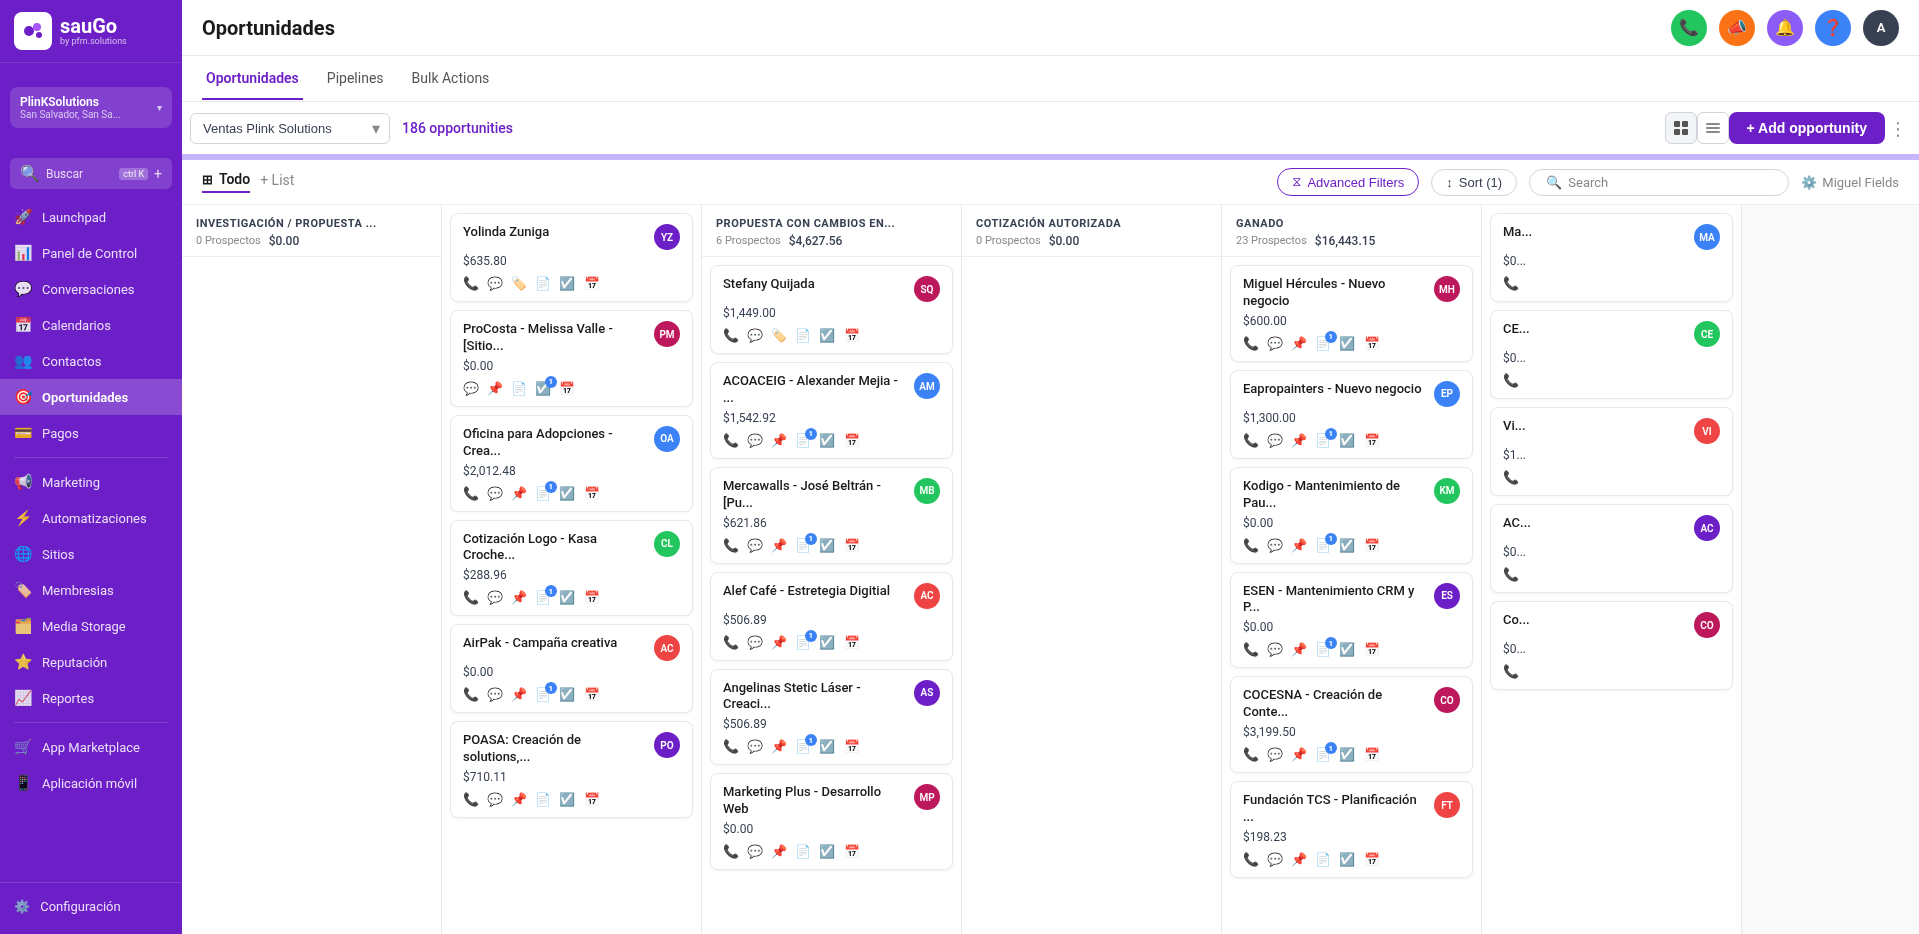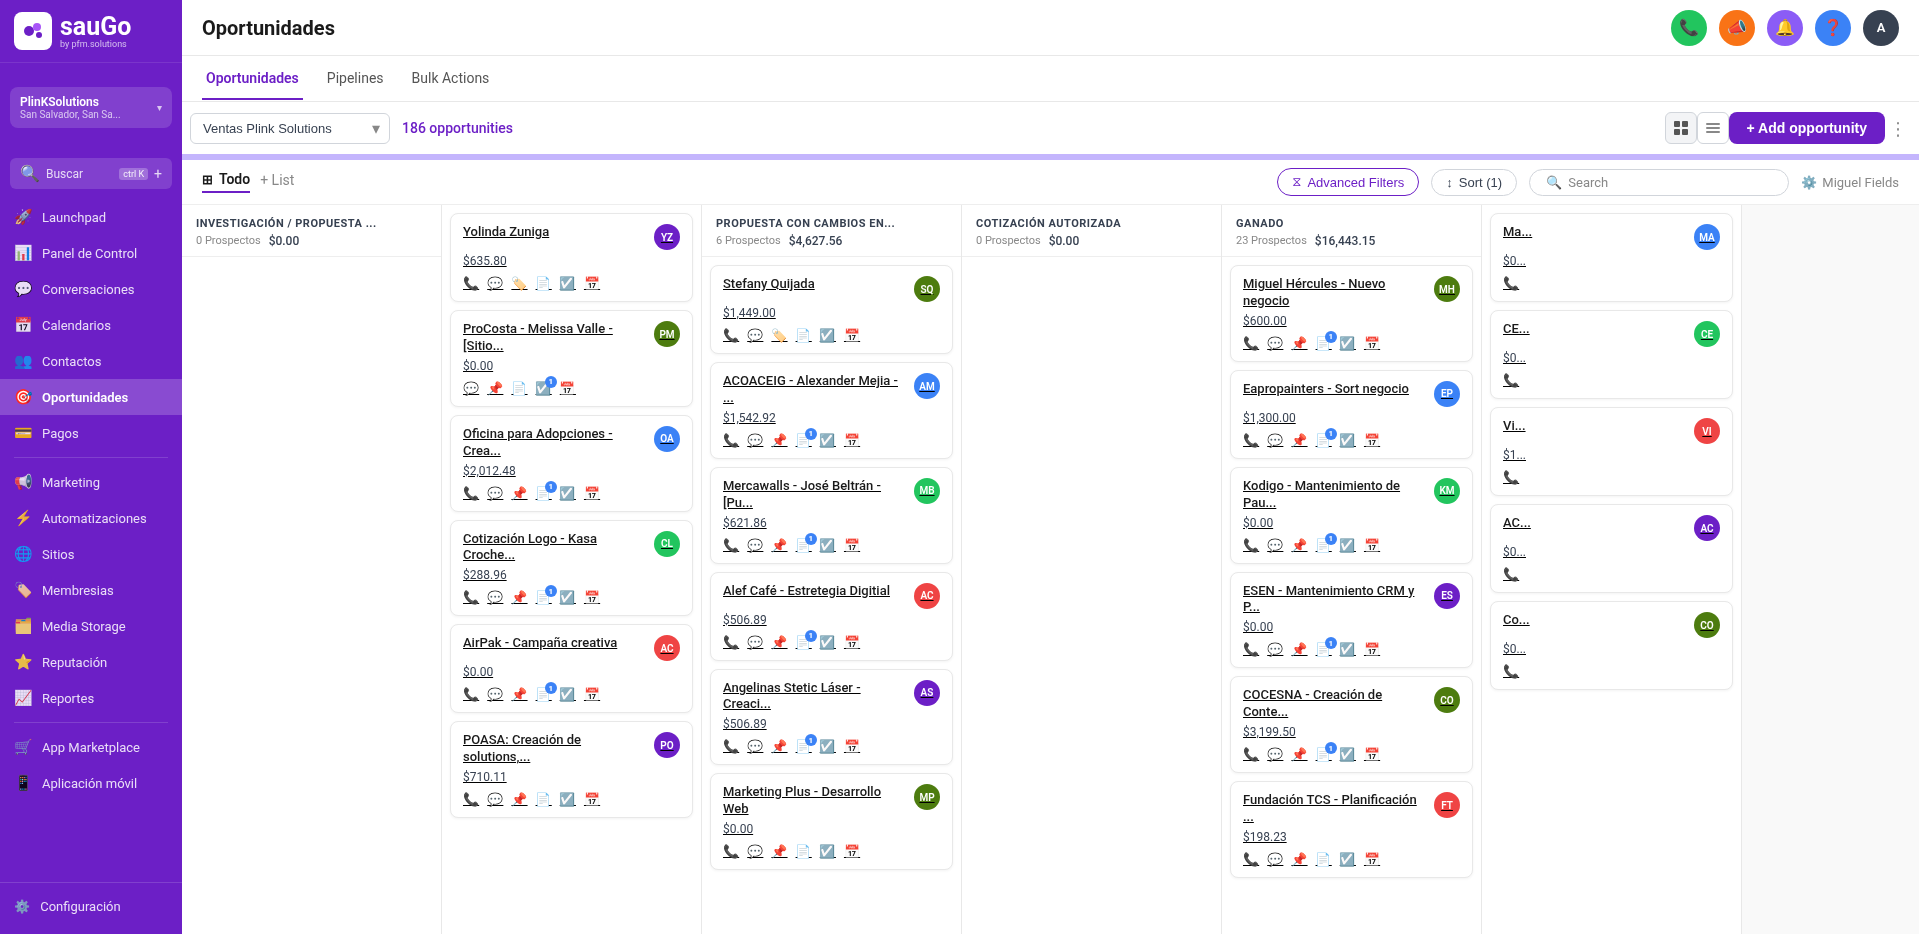--- a/index.html
+++ b/index.html
@@ -20,21 +20,21 @@
       display: flex;
       align-items: center;
       gap: 8px;
       border-bottom: 1px solid rgba(255,255,255,0.1);
     }
     .logo-icon {
       width: 38px; height: 38px; background: #fff; border-radius: 8px;
       display: flex; align-items: center; justify-content: center;
       font-size: 18px; font-weight: bold; color: #6c1fc6;
     }
-    .logo-text { color: #fff; font-size: 25px; font-weight: 700; line-height: 1; }
+    .logo-text { color: #fff; font-size: 20px; font-weight: 700; line-height: 1; }
     .logo-sub { color: rgba(255,255,255,0.7); font-size: 9px; }
 
     #workspace-selector {
       margin: 24px 10px;
       background: rgba(255,255,255,0.15);
       border-radius: 8px;
       padding: 8px 10px;
       display: flex;
       align-items: center;
       justify-content: space-between;
@@ -330,21 +330,20 @@
     .col-cards::-webkit-scrollbar-thumb { background: #ddd; border-radius: 2px; }
 
     .kanban-card {
       background: #fff;
       border: 1px solid #e8e8e8;
       border-radius: 8px;
       padding: 10px 12px;
       cursor: pointer;
       box-shadow: 0 1px 3px rgba(0,0,0,0.05);
       transition: box-shadow 0.1s;
-      text-decoration: underline;
     }
 
     .card-top {
       display: flex;
       align-items: flex-start;
       justify-content: space-between;
       gap: 8px;
     }
     .card-name {
       font-size: 13px;
@@ -358,21 +357,21 @@
       border-radius: 50%;
       background: #6c1fc6;
       color: #fff;
       font-size: 10px;
       font-weight: 600;
       display: flex;
       align-items: center;
       justify-content: center;
       flex-shrink: 0;
     }
-    .card-avatar.orange { background: #4d7c0f; }
+    .card-avatar.orange { background: #be185d; }
     .card-avatar.blue { background: #3b82f6; }
     .card-avatar.green { background: #22c55e; }
     .card-avatar.red { background: #ef4444; }
     .card-amount {
       font-size: 12px;
       color: #374151;
       margin-top: 4px;
     }
     .card-icons {
       display: flex;
@@ -825,21 +824,21 @@
               <span class="card-icon ">📞</span>
               <span class="card-icon ">💬</span>
               <span class="card-icon ">📌</span>
               <span class="card-icon badge" data-badge="1">📄</span>
               <span class="card-icon ">☑️</span>
               <span class="card-icon ">📅</span>
             </div>
     </div>
           <div class="kanban-card">
       <div class="card-top">
-        <div class="card-name">Eapropainters - Sort negocio</div>
+        <div class="card-name">Eapropainters - Nuevo negocio</div>
         <div class="card-avatar blue">EP</div>
       </div>
       <div class="card-amount">$1,300.00</div>
       <div class="card-icons">
               <span class="card-icon ">📞</span>
               <span class="card-icon ">💬</span>
               <span class="card-icon ">📌</span>
               <span class="card-icon badge" data-badge="1">📄</span>
               <span class="card-icon ">☑️</span>
               <span class="card-icon ">📅</span>

